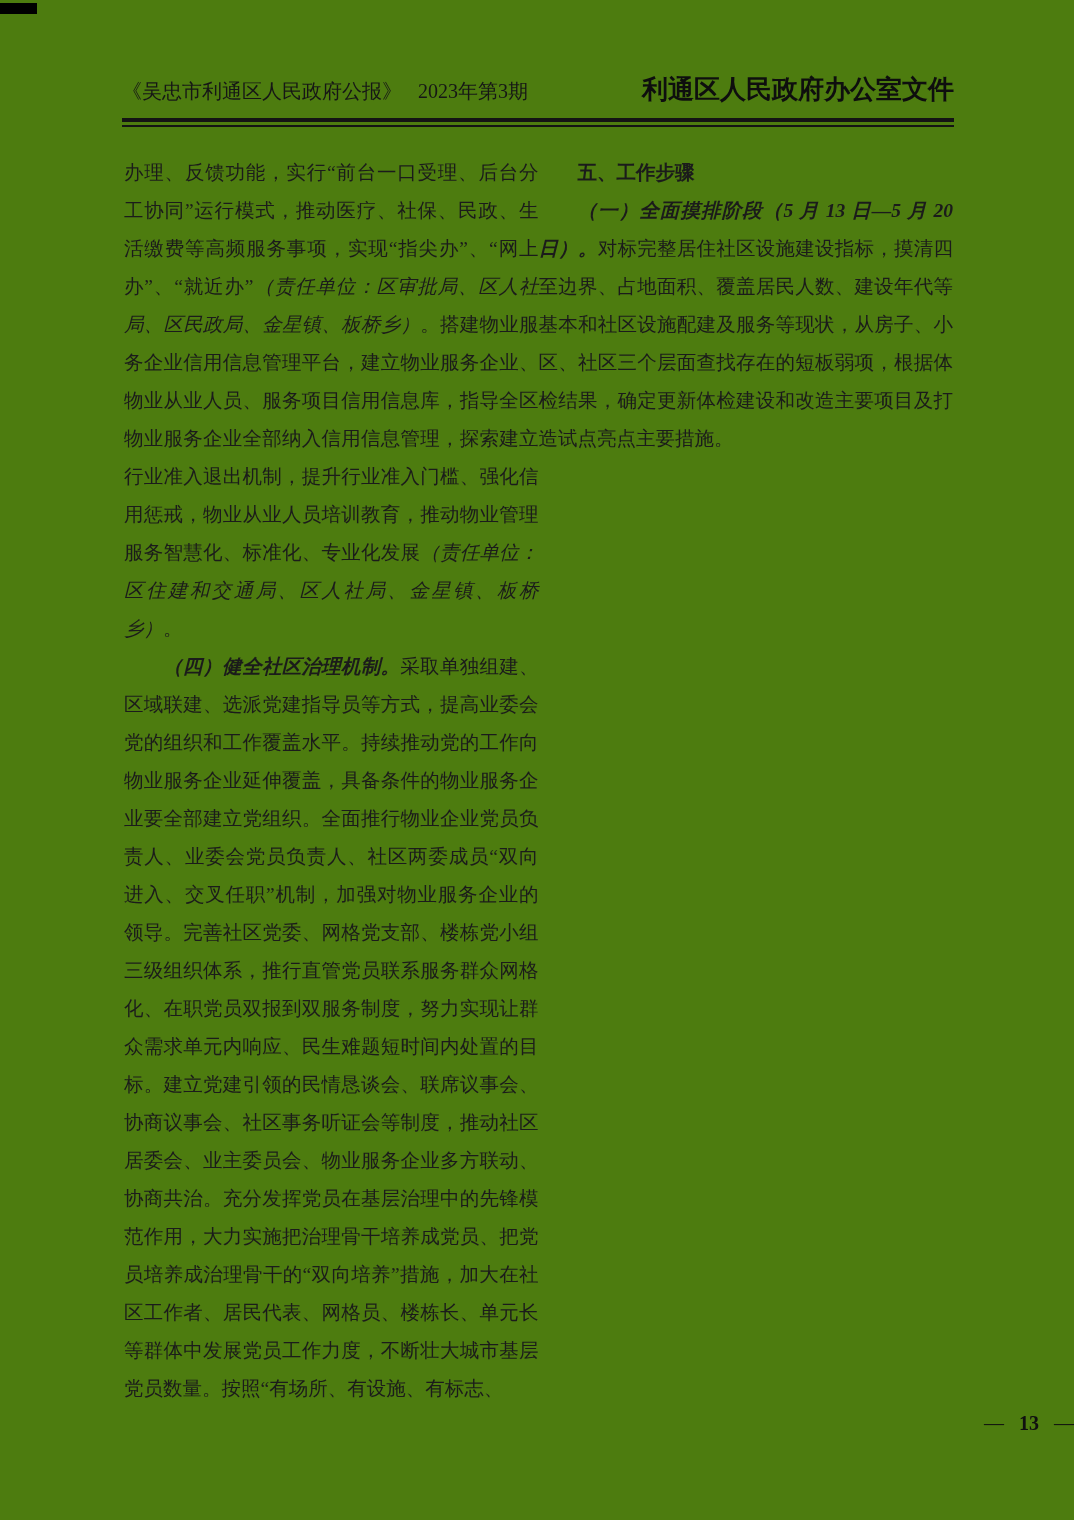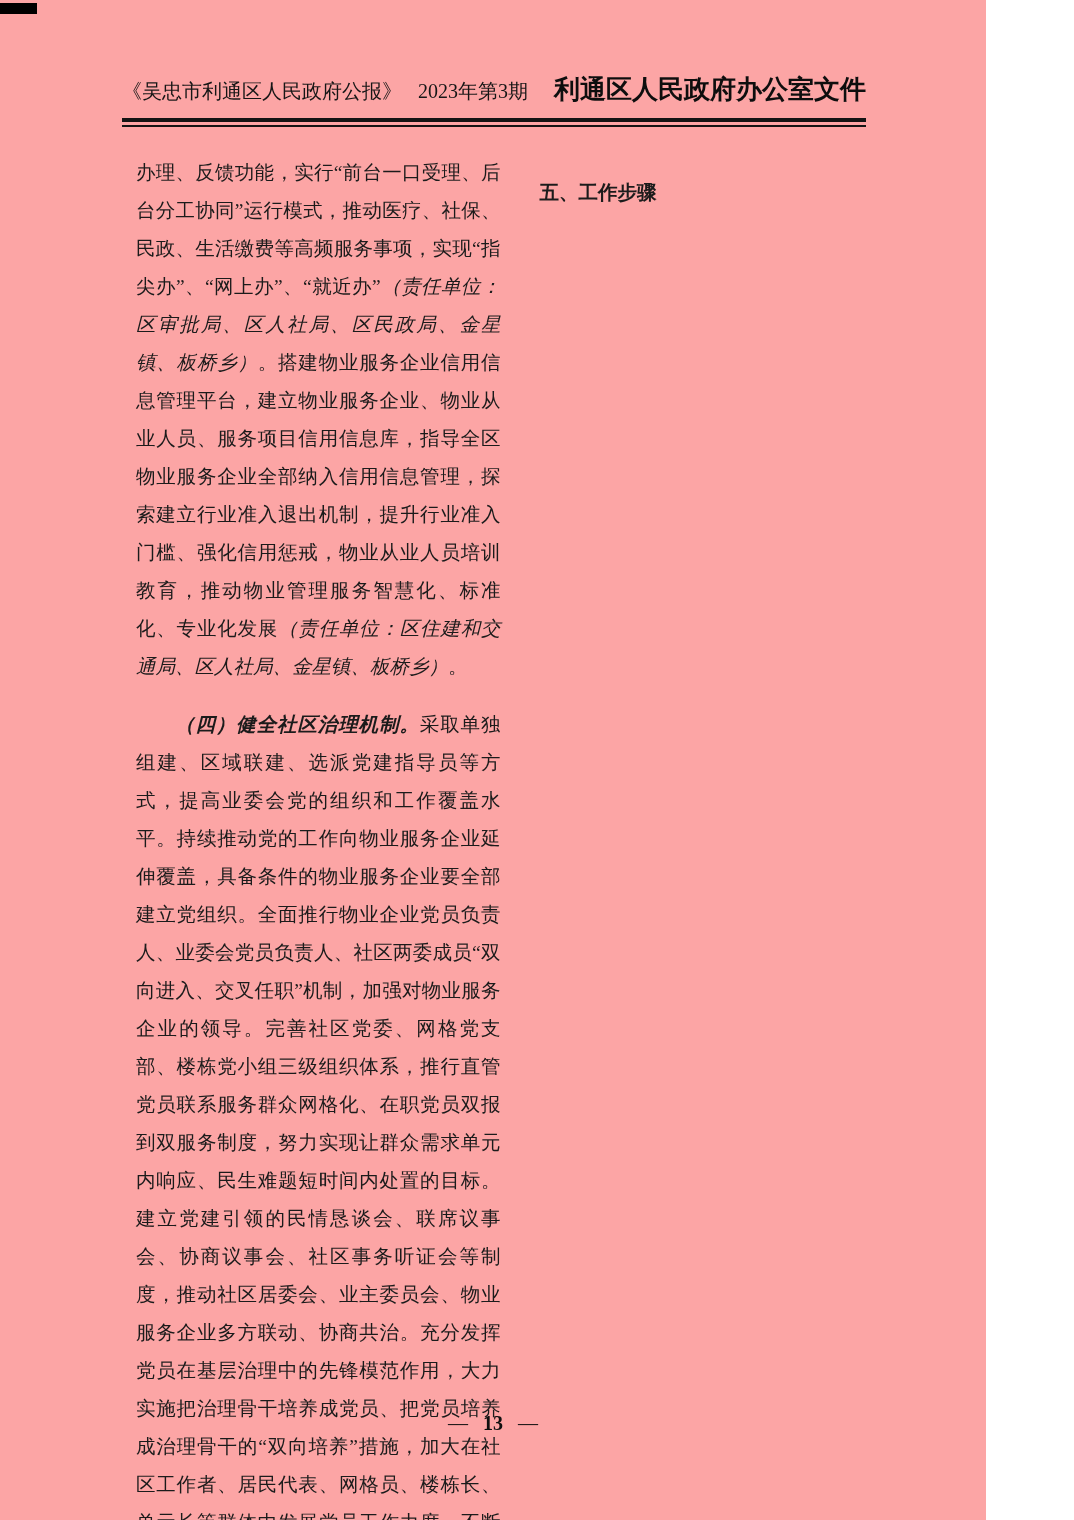--- a/index.html
+++ b/index.html
@@ -1,35 +1,35 @@
 <!DOCTYPE html>
 <html><head>
 <meta charset="utf-8">
 <style>
   html,body{margin:0;padding:0;background:#ffffff;}
-  .page{position:relative;width:986px;height:1520px;background:#fca5a5;overflow:hidden;color:#1c1c1c;}
+  .page{position:relative;width:1074px;height:1520px;background:#4d7c0f;overflow:hidden;color:#1c1c1c;}
   .scan-mark{position:absolute;left:0;top:3px;width:37px;height:11px;background:#000;}
   .page-header{position:absolute;left:122px;right:120px;top:72px;}
   .header-row{display:flex;justify-content:space-between;align-items:baseline;}
   .header-left{font-family:"Liberation Serif","DejaVu Serif",serif;font-size:20px;white-space:nowrap;color:#161616;}
   .header-left .issue{margin-left:16px;}
   .header-right{font-family:"DejaVu Sans","Liberation Sans",sans-serif;font-weight:bold;font-size:26px;white-space:nowrap;color:#0e0e0e;}
   .rule{margin-top:11px;}
   .rule-thick{height:4px;background:#141414;}
   .rule-thin{height:2px;background:#141414;margin-top:3px;}
-  .doc-body{position:absolute;left:136px;right:121px;top:154px;display:flex;}
+  .doc-body{position:absolute;left:124px;right:121px;top:154px;display:flex;}
   .col{flex:1 1 0;min-width:0;font-family:"Liberation Serif","DejaVu Serif",serif;
        font-size:19.5px;line-height:38px;text-align:justify;text-justify:inter-ideograph;
        color:#1b1b1b;word-break:break-all;}
   .para{margin:0;}
-  .indent{text-indent:2em;margin-top:20px;}
+  .indent{text-indent:2em;}
   .kai{font-style:italic;}
   .bold-kai{font-style:italic;font-weight:bold;}
   .hei-bold{font-style:normal;font-weight:bold;font-family:"DejaVu Sans","Liberation Sans",sans-serif;}
-  .page-footer{position:absolute;left:0;right:0;top:1412px;text-align:center;
+  .page-footer{position:absolute;left:0;right:0;top:1412px;text-align:right;
        font-family:"Liberation Serif","DejaVu Serif",serif;font-size:20px;color:#101010;}
   .page-footer .pagenum{font-weight:bold;margin:0 15px;}
 </style>
 </head>
 <body>
 
 <div class="page">
 
   <div class="scan-mark"></div>
 
@@ -48,20 +48,21 @@
 
   <main class="doc-body">
 
     <section class="col">
       <p class="para"><span>办理、反馈功能，实行“前台一口受理、后台分工协同”运行模式，推动医疗、社保、民政、生活缴费等高频服务事项，实现“指尖办”、“网上办”、“就近办”</span><span class="kai">（责任单位：区审批局、区人社局、区民政局、金星镇、板桥乡）</span><span>。搭建物业服务企业信用信息管理平台，建立物业服务企业、物业从业人员、服务项目信用信息库，指导全区物业服务企业全部纳入信用信息管理，探索建立行业准入退出机制，提升行业准入门槛、强化信用惩戒，物业从业人员培训教育，推动物业管理服务智慧化、标准化、专业化发展</span><span class="kai">（责任单位：区住建和交通局、区人社局、金星镇、板桥乡）</span><span>。</span></p>
       <p class="para indent"><span class="bold-kai">（四）健全社区治理机制。</span><span>采取单独组建、区域联建、选派党建指导员等方式，提高业委会党的组织和工作覆盖水平。持续推动党的工作向物业服务企业延伸覆盖，具备条件的物业服务企业要全部建立党组织。全面推行物业企业党员负责人、业委会党员负责人、社区两委成员“双向进入、交叉任职”机制，加强对物业服务企业的领导。完善社区党委、网格党支部、楼栋党小组三级组织体系，推行直管党员联系服务群众网格化、在职党员双报到双服务制度，努力实现让群众需求单元内响应、民生难题短时间内处置的目标。建立党建引领的民情恳谈会、联席议事会、协商议事会、社区事务听证会等制度，推动社区居委会、业主委员会、物业服务企业多方联动、协商共治。充分发挥党员在基层治理中的先锋模范作用，大力实施把治理骨干培养成党员、把党员培养成治理骨干的“双向培养”措施，加大在社区工作者、居民代表、网格员、楼栋长、单元长等群体中发展党员工作力度，不断壮大城市基层党员数量。按照“有场所、有设施、有标志、</span></p>
     </section>
 
     <section class="col">
       <p class="para indent"><span class="hei-bold">五、工作步骤</span></p>
+      <p class="para indent"><span class="bold-kai">（一）全面摸排阶段（5 月 13 日—5 月 20 日）。</span><span>对标完整居住社区设施建设指标，摸清四至边界、占地面积、覆盖居民人数、建设年代等基本和社区设施配建及服务等现状，从房子、小区、社区三个层面查找存在的短板弱项，根据体检结果，确定更新体检建设和改造主要项目及打造试点亮点主要措施。</span></p>
     </section>
 
   </main>
 
   <footer class="page-footer">
     <span>—</span><span class="pagenum">13</span><span>—</span>
   </footer>
 
 </div>
 

